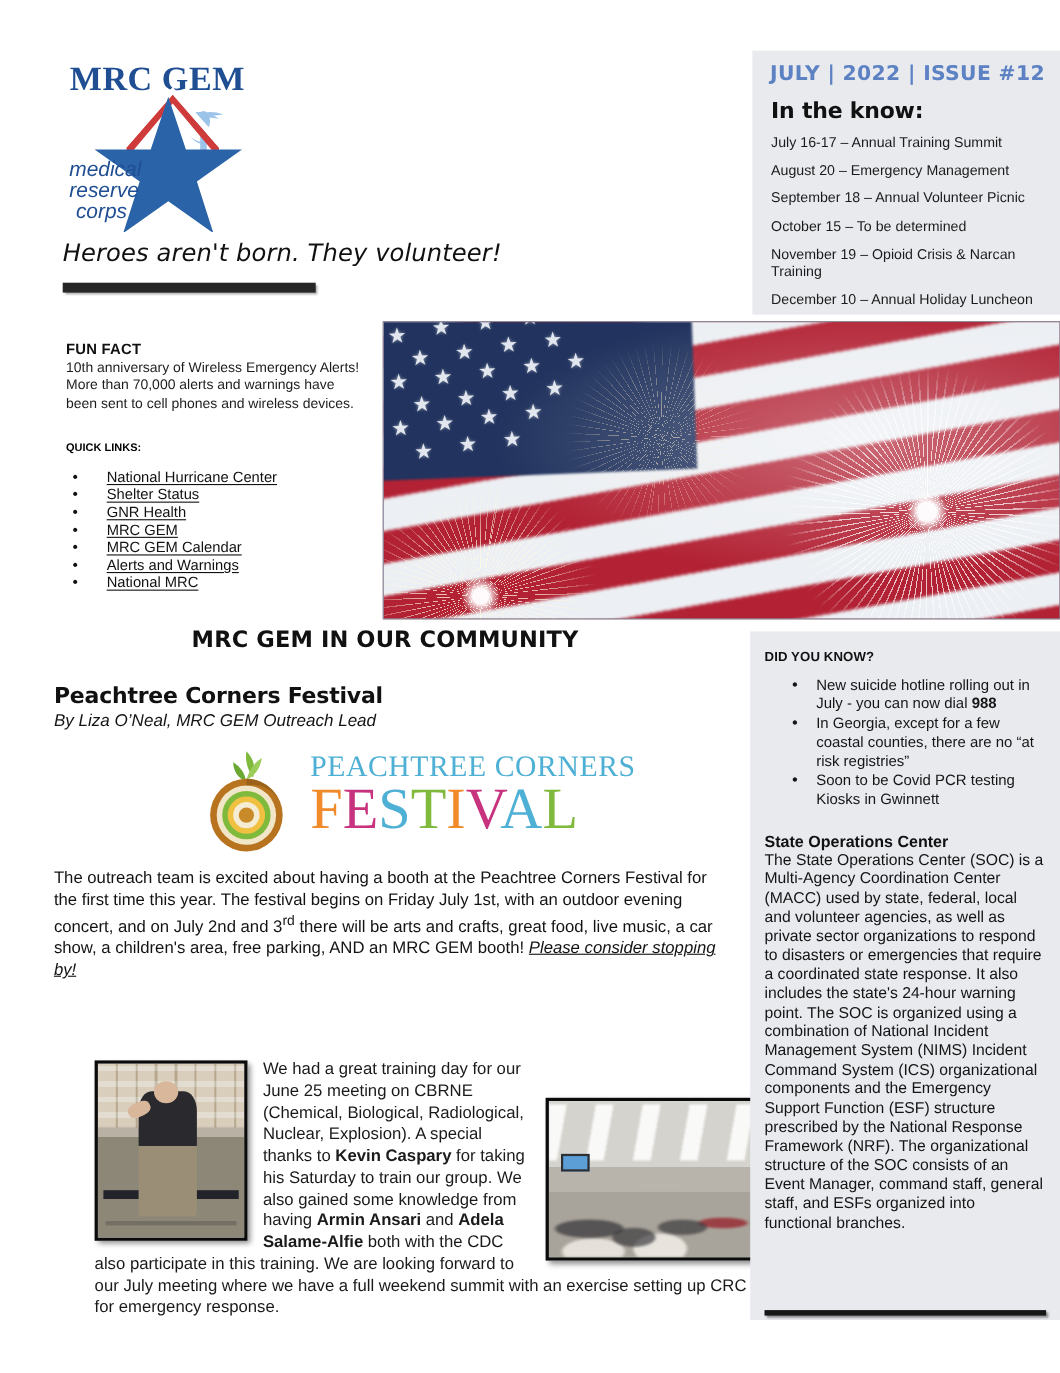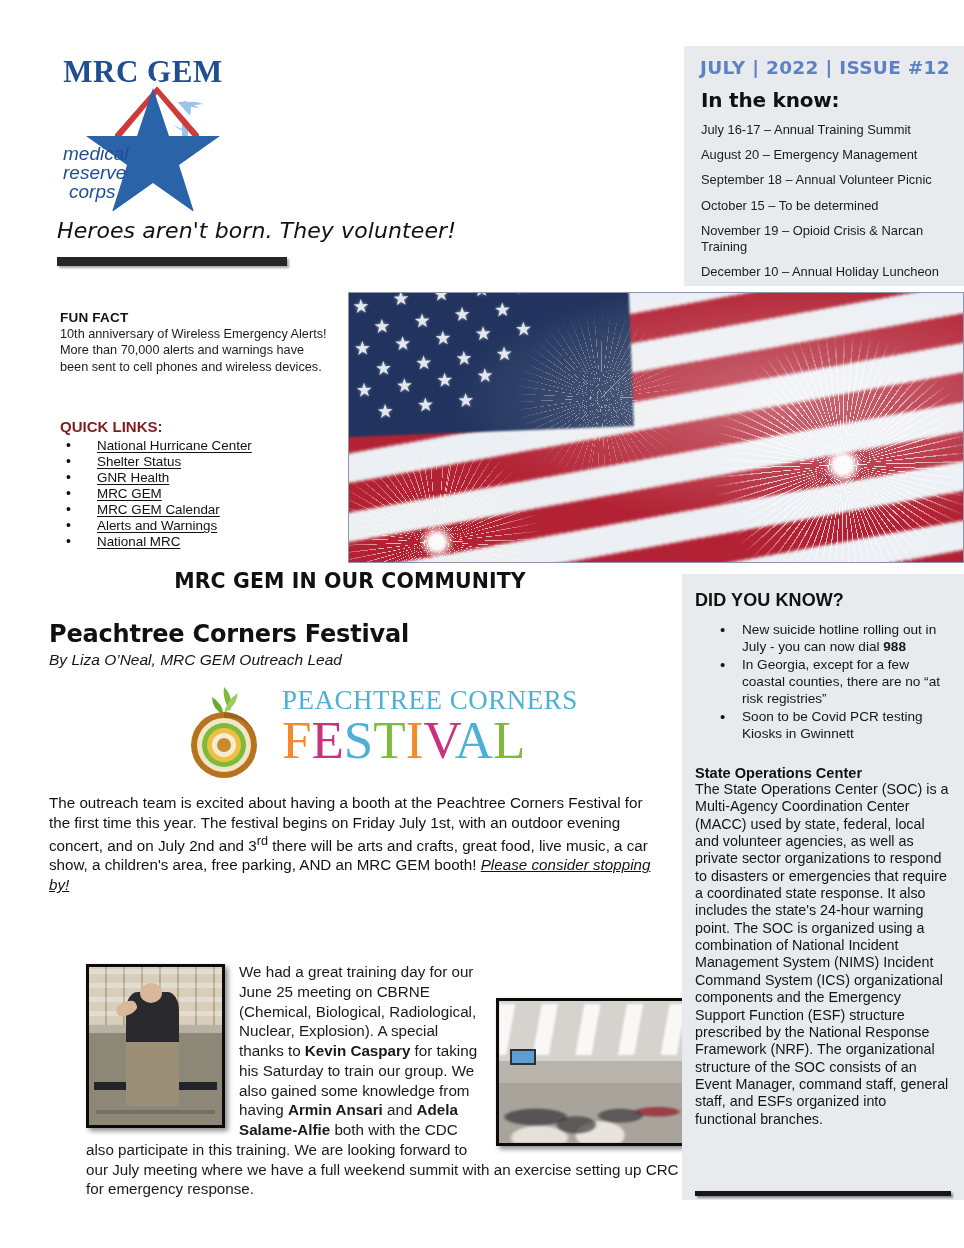--- a/index.html
+++ b/index.html
@@ -40,22 +40,22 @@
     background: #262626;
     box-shadow: 2px 2px 2px rgba(0,0,0,.35);
   }
 
   
   .leftcol { position: absolute; left: 60px; top: 310px; width: 275px; }
   .kicker {
     font-weight: 700; font-size: 13.5px; letter-spacing: .2px; color: #111;
   }
   .funfact-body { font-size: 12.7px; line-height: 1.28; margin-top: 1px; color: #1c1c1c; }
-  .ql-head { font-weight: 700; font-size: 15px; margin-top: 43px; color: #7f1d1d; }
-  .ql-list { list-style: none; margin-top: 3px; }
+  .ql-head { font-weight: 700; font-size: 10px; margin-top: 27px; color: #000000; }
+  .ql-list { list-style: none; margin-top: 13px; }
   .ql-list li {
     position: relative; padding-left: 37px; font-size: 13.4px;
     line-height: 1.20; color: #111;
   }
   .ql-list li::before {
     content: "\2022"; position: absolute; left: 6px; top: -1px; font-size: 14px;
   }
   .ql-list li span { text-decoration: underline; text-underline-offset: 1.5px; }
 
   
@@ -130,21 +130,21 @@
 
   
   .community-head {
     position: absolute; left: 48px; top: 569px; width: 604px;
     text-align: center; font-weight: 700; font-size: 20.5px;
     letter-spacing: .1px; color: #111;
     font-family: "DejaVu Sans", sans-serif;
   }
   .art-title {
     font-family: "DejaVu Sans", sans-serif;
-    font-weight: 700; font-size: 24px; color: #111; letter-spacing: -.2px;
+    font-weight: 700; font-size: 20px; color: #111; letter-spacing: -.2px;
   }
   .art-byline { font-style: italic; font-size: 15.5px; margin-top: 3px; color: #141414; }
 
   .article1 { position: absolute; left: 49px; top: 620px; width: 606px; }
 
   
   .fest-logo {
     margin: 10px auto 0;
     width: 348px; height: 100px;
     position: relative;
@@ -261,21 +261,21 @@
   }
   .in-know {
     font-family: "DejaVu Sans", sans-serif;
     font-weight: 700; font-size: 20px; color: #111;
     margin: 10px 0 0 17px; letter-spacing: -.2px;
   }
   .know-list { margin: 10px 0 0 17px; width: 248px; }
   .know-list li { list-style: none; font-size: 12.9px; line-height: 1.22; margin-bottom: 9.5px; color: #1b1b1b; }
 
   .dyk-head {
-    font-weight: 700; font-size: 18px; color: #111;
+    font-weight: 700; font-size: 12px; color: #111;
     margin: 16px 0 0 13px; letter-spacing: .1px;
   }
   .dyk-list { margin: 11px 0 0 0; padding-left: 0; width: 268px; }
   .dyk-list li {
     list-style: none; position: relative;
     margin-left: 38px; padding-left: 22px;
     font-size: 13.6px; line-height: 1.25; color: #161616;
     margin-bottom: 1px;
   }
   .dyk-list li::before { content:"\2022"; position:absolute; left:0; top:-1px; font-size:15px; }

